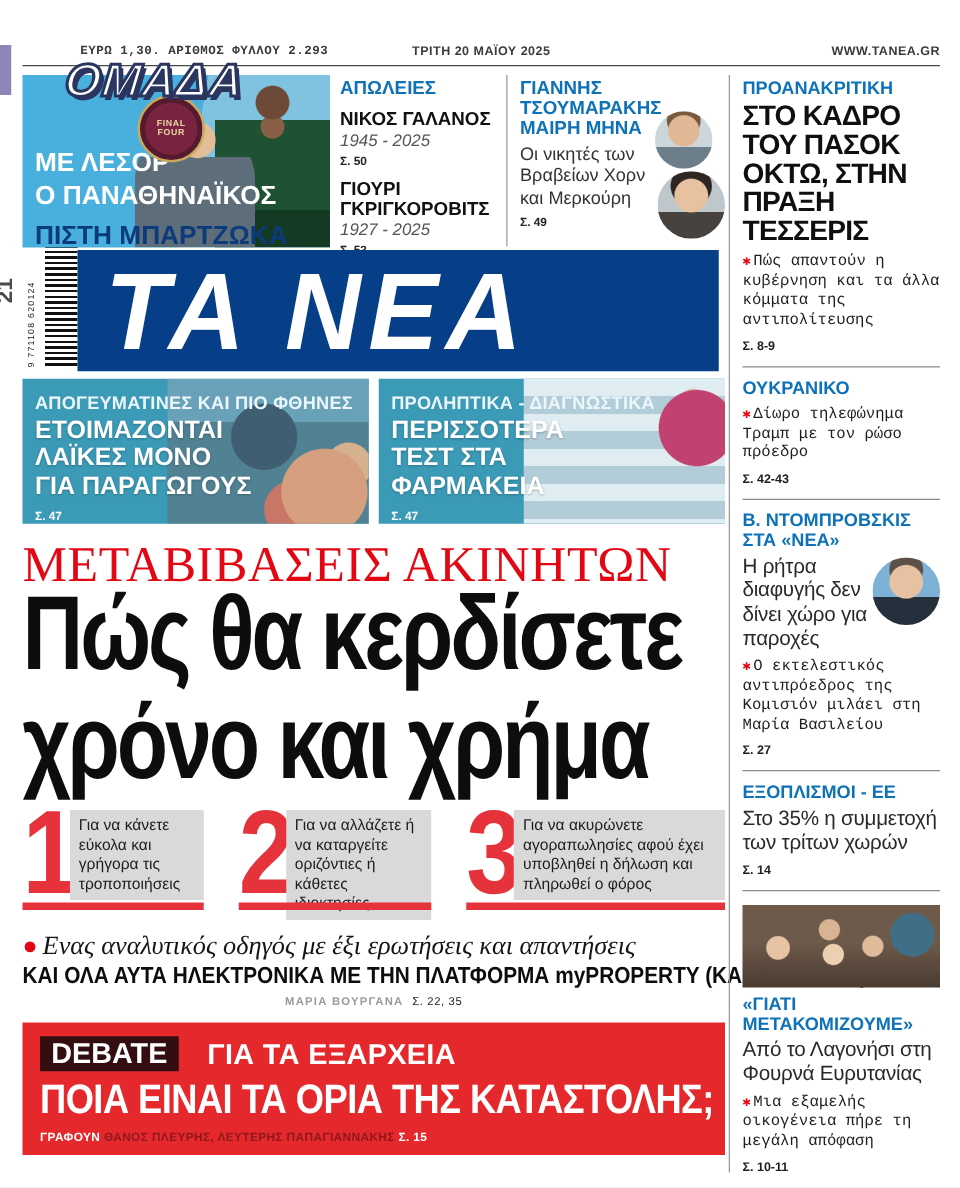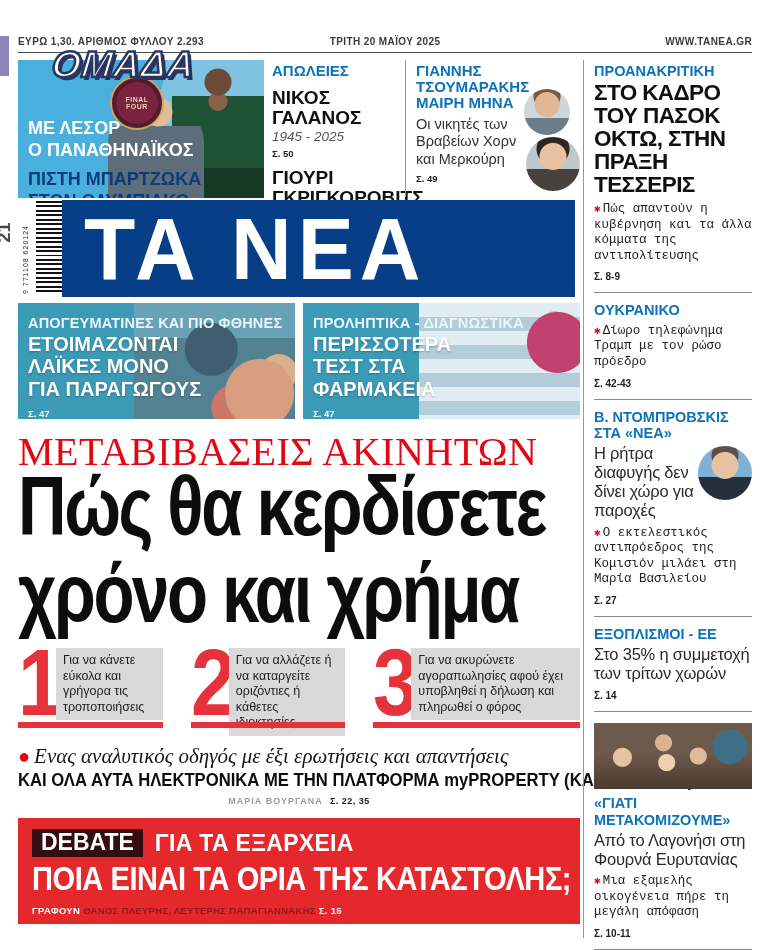--- a/index.html
+++ b/index.html
@@ -1,21 +1,21 @@
 <!DOCTYPE html>
 <html><head>
 <meta charset="utf-8">
 <style>
   * { margin:0; padding:0; box-sizing:border-box; }
   body { background:#e8e8e8; font-family:"Liberation Sans", sans-serif; }
   .page { position:relative; width:768px; height:950px; background:#fff; overflow:hidden; margin:0 auto; }
 
   
   .topbar { position:absolute; left:18px; right:16px; top:36px; display:flex; font-size:10px; font-weight:700; color:#3a3a3a; letter-spacing:.4px; }
-  .topbar .tb-l { flex:1; text-align:left; }
+  .topbar .tb-l { flex:1; text-align:right;font-family:Liberation Mono, monospace; }
   .topbar .tb-c { flex:1; text-align:center; }
   .topbar .tb-r { flex:1; text-align:right; }
   .toprule { position:absolute; left:18px; right:16px; top:52px; border-top:1px solid #4a4a4a; }
 
   
   .spine-mark { position:absolute; left:0; top:36px; width:9px; height:40px; background:#8e86ba; }
   .edition-vert { position:absolute; left:-6px; top:222px; font-size:18px; font-weight:700; color:#4a4a4a; transform:rotate(-90deg); }
   .mini-code { position:absolute; left:40px; top:163px; font-size:7px; font-weight:700; color:#333; transform:rotate(-90deg); transform-origin:left top; }
   .mini-bars { position:absolute; left:48px; top:158px; width:22px; height:26px; background:repeating-linear-gradient(180deg,#111 0 1.5px,#fff 1.5px 3.5px); }
   .barcode-wrap { position:absolute; left:20px; top:196px; width:42px; height:98px; }
@@ -30,47 +30,47 @@
                   linear-gradient(180deg, rgba(157,199,222,0) 0 26%, #1f5232 26% 78%, #153a24 78% 100%); }
   .sports-coach { position:absolute; right:60px; bottom:0; width:96px; height:100px;
       background: radial-gradient(circle at 52% 14%, #e3bd97 0 14px, transparent 15px),
                   linear-gradient(180deg, transparent 0 28%, #5d6d7a 28% 100%);
       border-radius:46px 46px 0 0; }
   .sports-logo { position:absolute; left:52px; top:44px; z-index:3; font-size:37px; font-weight:800; font-style:italic; color:#fff;
       -webkit-text-stroke:2.5px #2a3560; text-shadow:3px 3px 0 #2a3560; letter-spacing:1px; transform:skewX(-6deg); }
   .ff-badge { position:absolute; left:92px; top:16px; width:54px; height:54px; border-radius:50%;
       background:radial-gradient(circle,#7a2340 0 58%,#561a30 60%); border:2px solid #c9a85c;
       color:#ead9a2; font-size:7px; font-weight:700; display:flex; flex-direction:column; align-items:center; justify-content:center; text-align:center; letter-spacing:.5px; z-index:2; }
-  .sports-lines { position:absolute; left:10px; top:58px; z-index:2; font-weight:800; font-size:18px; line-height:1.22; }
+  .sports-lines { position:absolute; left:10px; top:58px; z-index:2; font-weight:800; font-size:21px; line-height:1.22; }
   .sports-lines .w { color:#fff; }
   .sports-lines .n { color:#0c3b7c; }
   .sports-gap { height:7px; }
 
   
   .obit-col { position:absolute; left:272px; top:63px; width:128px; }
   .col-head { color:#0e72b8; font-weight:800; font-size:15px; line-height:1.08; }
-  .obit-name { font-weight:800; font-size:19px; color:#111; margin-top:9px; line-height:1.05;}
+  .obit-name { font-weight:800; font-size:15px; color:#111; margin-top:9px; line-height:1.05;}
   .obit-years { font-size:13.5px; color:#555; margin-top:1px;font-style:italic; }
   .pageref { font-size:9.5px; font-weight:700; color:#222; margin-top:4px; }
   .vrule-mid { position:absolute; left:405px; top:60px; height:137px; border-left:1px solid #999; }
   .awards-col { position:absolute; left:416px; top:63px; width:160px; }
   .awards-body { font-size:14.5px; color:#333; line-height:1.22; margin-top:4px; width:104px; }
   .awards-photos { position:absolute; right:0; top:26px; width:60px; height:104px; }
   .avatar { border-radius:50%; }
   .av-man { position:absolute; right:6px; top:0; width:46px; height:46px;
       background: radial-gradient(circle at 50% 34%, #e0b896 0 12px, transparent 13px),
                   radial-gradient(circle at 50% 16%, #7a5a3c 0 13px, transparent 14px),
                   linear-gradient(180deg,#cdd6da 0 62%, #6b7e8a 62%); }
   .av-woman { position:absolute; right:-4px; top:48px; width:54px; height:54px;
       background: radial-gradient(circle at 50% 36%, #e7c1a0 0 13px, transparent 14px),
                   radial-gradient(circle at 50% 22%, #2f2624 0 16px, transparent 17px),
                   linear-gradient(180deg,#bdc7cc 0 60%, #47423e 60%); }
 
   
-  .masthead { position:absolute; left:62px; top:200px; width:513px; height:97px; background:#063f87; display:flex; align-items:center; }
+  .masthead { position:absolute; left:62px; top:200px; width:513px; height:97px; background:#063f87; display:flex; align-items:center;font-style:italic; }
   .masthead-title { color:#fff; font-weight:800; font-size:84px; letter-spacing:6px; padding-left:22px; line-height:1; transform:scaleY(1.04); }
 
   
   .teaser { position:absolute; top:303px; height:116px; overflow:hidden; color:#fff; }
   .teaser-1 { left:18px; width:277px; background:#3b9ab6; }
   .teaser-2 { left:303px; width:277px; background:#3b9ab6; }
   .t1-photo { position:absolute; right:0; top:0; width:58%; height:100%; opacity:.9;
       background: radial-gradient(circle at 78% 78%, #e8a07a 0 34px, transparent 35px),
                   radial-gradient(circle at 62% 90%, #d9745f 0 22px, transparent 23px),
                   radial-gradient(circle at 90% 60%, #e8b48a 0 18px, transparent 19px),
@@ -97,25 +97,25 @@
   .pt-2 { width:160px; margin-right:28px; }
   .pt-3 { width:214px; }
   .p-num { position:absolute; left:0; top:-6px; font-size:95px; font-weight:800; color:#e6333b; line-height:84px; transform:scaleX(.85); transform-origin:left top; }
   .p-text { position:absolute; left:38px; right:0; top:2px; background:#d9d9d9; color:#1d1d1d; font-size:12.5px; line-height:1.24; padding:5px 7px; min-height:66px; }
   .p-bar { position:absolute; left:0; right:0; top:76px; height:6px; background:#e6333b; }
 
   .main-bullet { position:absolute; left:18px; top:744px; font-family:"Liberation Serif", serif; font-style:italic; font-size:21px; color:#151515; }
   .main-bullet .dot { color:#e30613; font-style:normal; font-size:20px; margin-right:4px; }
   .main-subline { position:absolute; left:18px; top:769px; font-weight:800; font-size:18.5px; color:#0d0d0d; transform:scaleX(.9); transform-origin:left top; white-space:nowrap; }
   .main-byline { position:absolute; left:18px; top:796px; width:562px; text-align:center; font-size:9px; letter-spacing:1px; color:#9a9a9a; font-weight:600; }
-  .main-byline b { color:#222; font-weight:700; letter-spacing:.5px; }
+  .main-byline b { color:#222; font-weight:400; letter-spacing:.5px; }
 
   
   .debate { position:absolute; left:18px; top:818px; width:562px; height:106px; background:#e5282c; padding:11px 14px; color:#fff; }
-  .debate-row1 { display:flex; align-items:center; gap:12px; }
+  .debate-row1 { display:flex; align-items:center; gap:23px; }
   .debate-tag { background:#340d11; font-weight:800; font-size:23px; padding:1px 9px 2px; line-height:1.1; }
   .debate-kicker { font-weight:700; font-size:23px; letter-spacing:.3px; }
   .debate-title { font-weight:800; font-size:33px; letter-spacing:-.5px; margin-top:3px; transform:scaleX(.88); transform-origin:left top; white-space:nowrap; }
   .debate-byline { margin-top:7px; font-size:9.5px; font-weight:800; letter-spacing:.3px; }
   .debate-byline .names { color:#8e181c; }
 
   
   .vrule-rail { position:absolute; left:583px; top:60px; height:878px; border-left:1px solid #999; }
   .rail { position:absolute; left:594px; top:54px; width:158px; }
   .story { padding:9px 0 10px; position:relative; }

